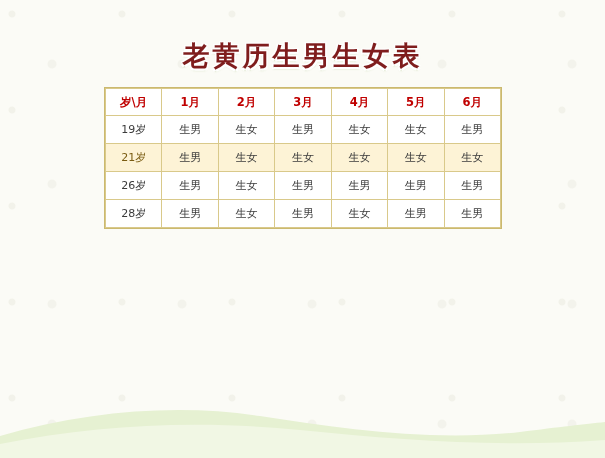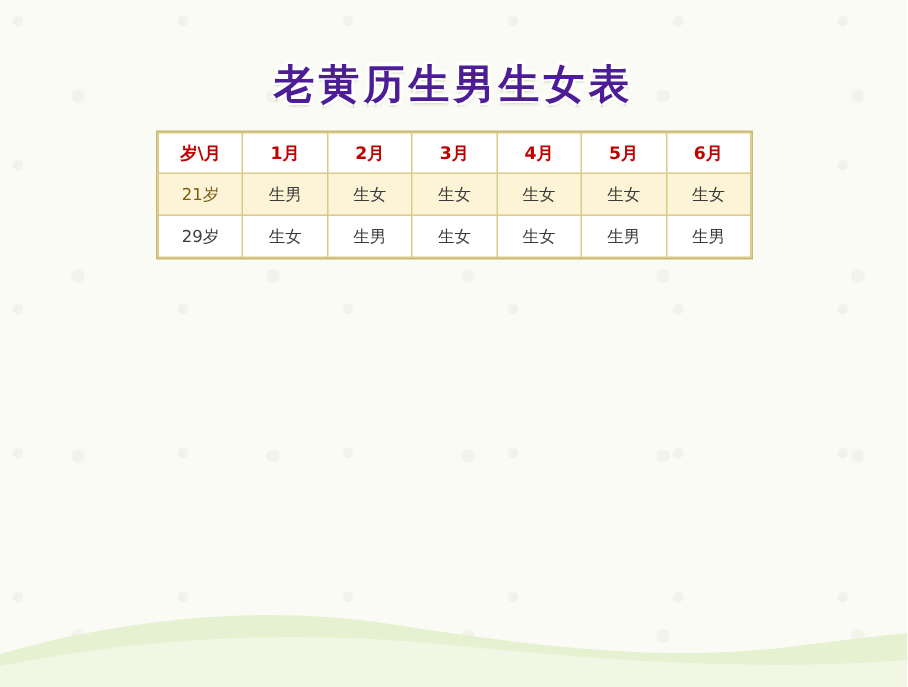--- a/index.html
+++ b/index.html
@@ -46,21 +46,21 @@
   #title {
     position: absolute;
     left: 0;
     top: 38px;
     width: 605px;
     text-align: center;
     font-family: "DejaVu Sans", "Liberation Sans", sans-serif;
     font-size: 27px;
     font-weight: bold;
     letter-spacing: 3px;
-    color: #4c1d95;
+    color: #7f1d1d;
     text-shadow:
       -1.5px -1.5px 0 #ffffff,
        1.5px -1.5px 0 #ffffff,
       -1.5px  1.5px 0 #ffffff,
        1.5px  1.5px 0 #ffffff,
        0 2px 2px rgba(120,160,60,0.35);
   }
 
   #table-wrap {
     position: absolute;
@@ -130,34 +130,52 @@
           <th class="corner">岁\月</th>
           <th>1月</th>
           <th>2月</th>
           <th>3月</th>
           <th>4月</th>
           <th>5月</th>
           <th>6月</th>
         </tr>
       </thead>
       <tbody id="table-body">
+          <tr>
+            <td class="agecell">19岁</td>
+            <td>生男</td>
+            <td>生女</td>
+            <td>生男</td>
+            <td>生女</td>
+            <td>生女</td>
+            <td>生男</td>
+          </tr>
           <tr class="highlight">
             <td class="agecell">21岁</td>
             <td>生男</td>
             <td>生女</td>
             <td>生女</td>
             <td>生女</td>
             <td>生女</td>
             <td>生女</td>
           </tr>
           <tr>
-            <td class="agecell">29岁</td>
+            <td class="agecell">26岁</td>
+            <td>生男</td>
             <td>生女</td>
             <td>生男</td>
+            <td>生男</td>
+            <td>生男</td>
+            <td>生男</td>
+          </tr>
+          <tr>
+            <td class="agecell">28岁</td>
+            <td>生男</td>
             <td>生女</td>
+            <td>生男</td>
             <td>生女</td>
             <td>生男</td>
             <td>生男</td>
           </tr>
         </tbody>
     </table>
   </div>
 
 </div>
 

